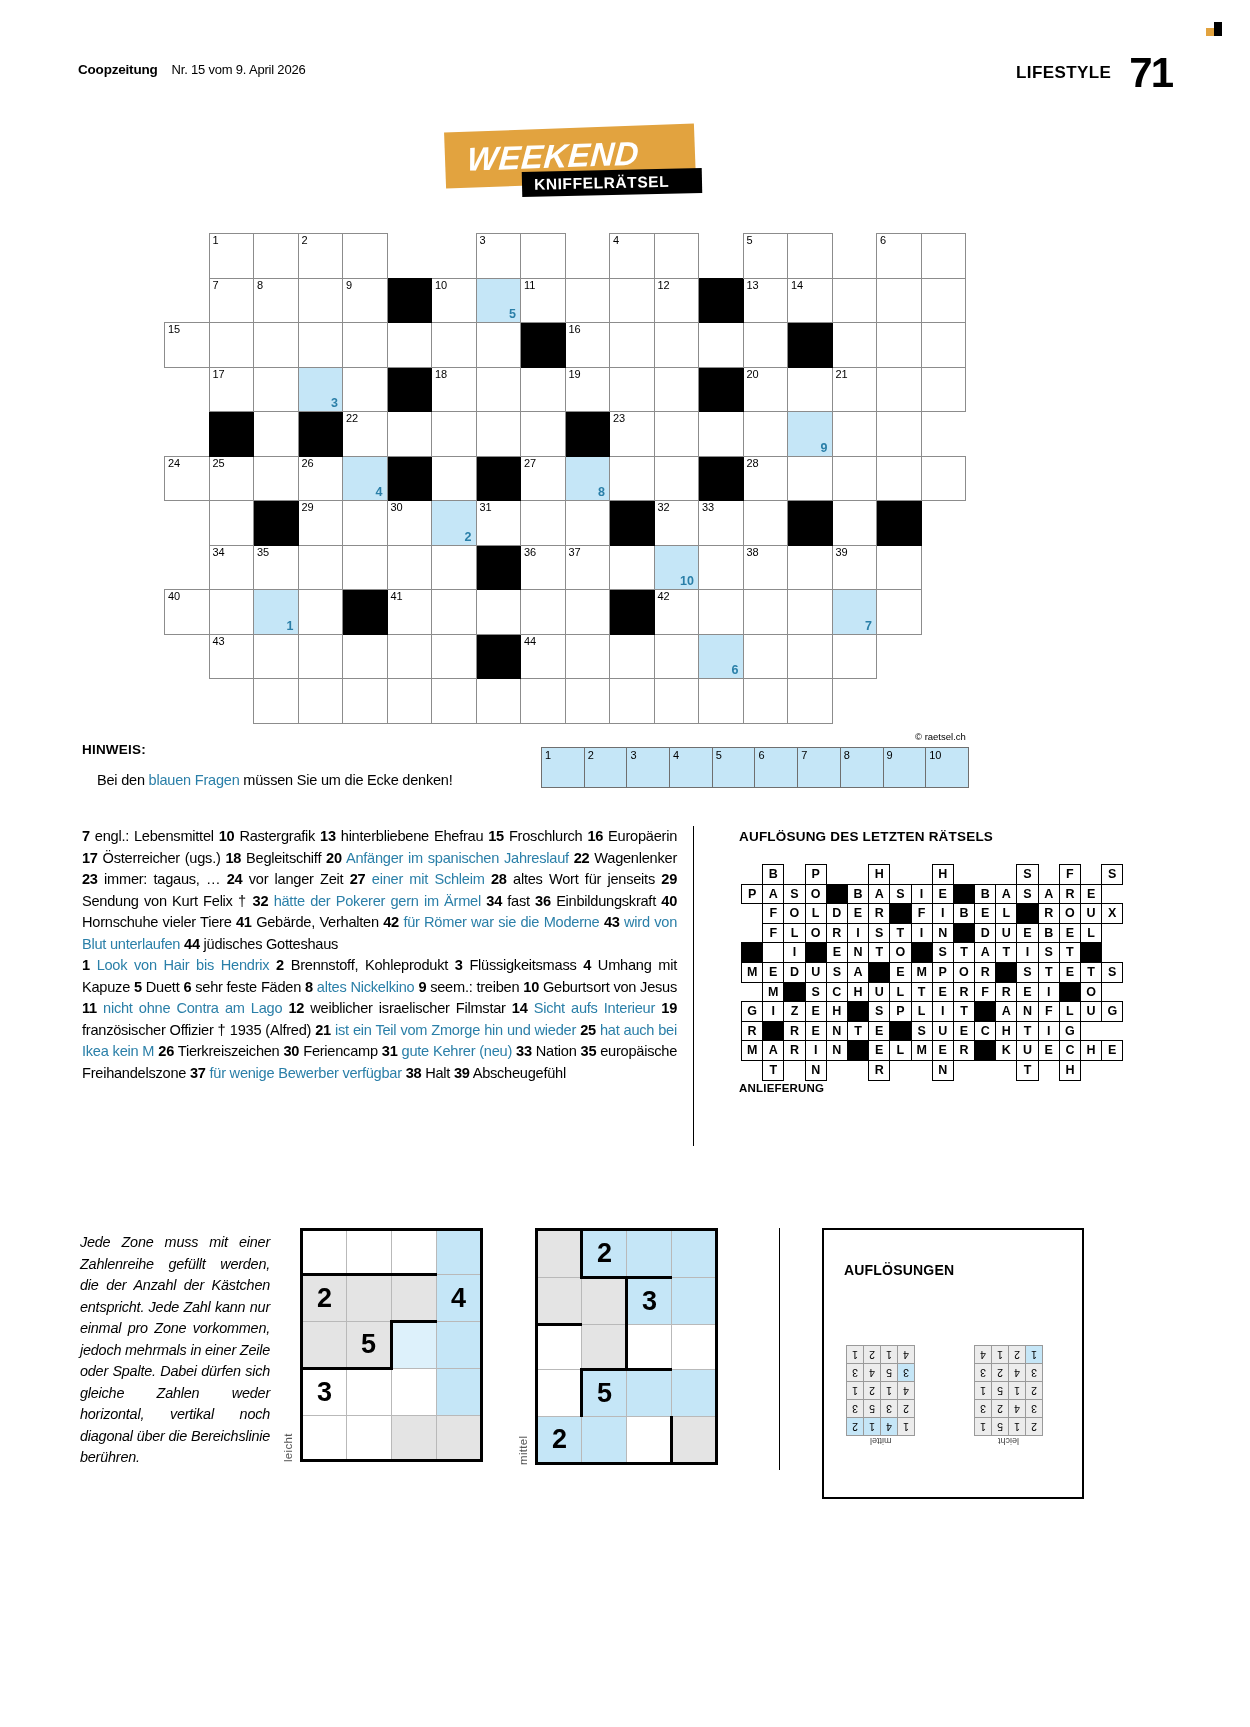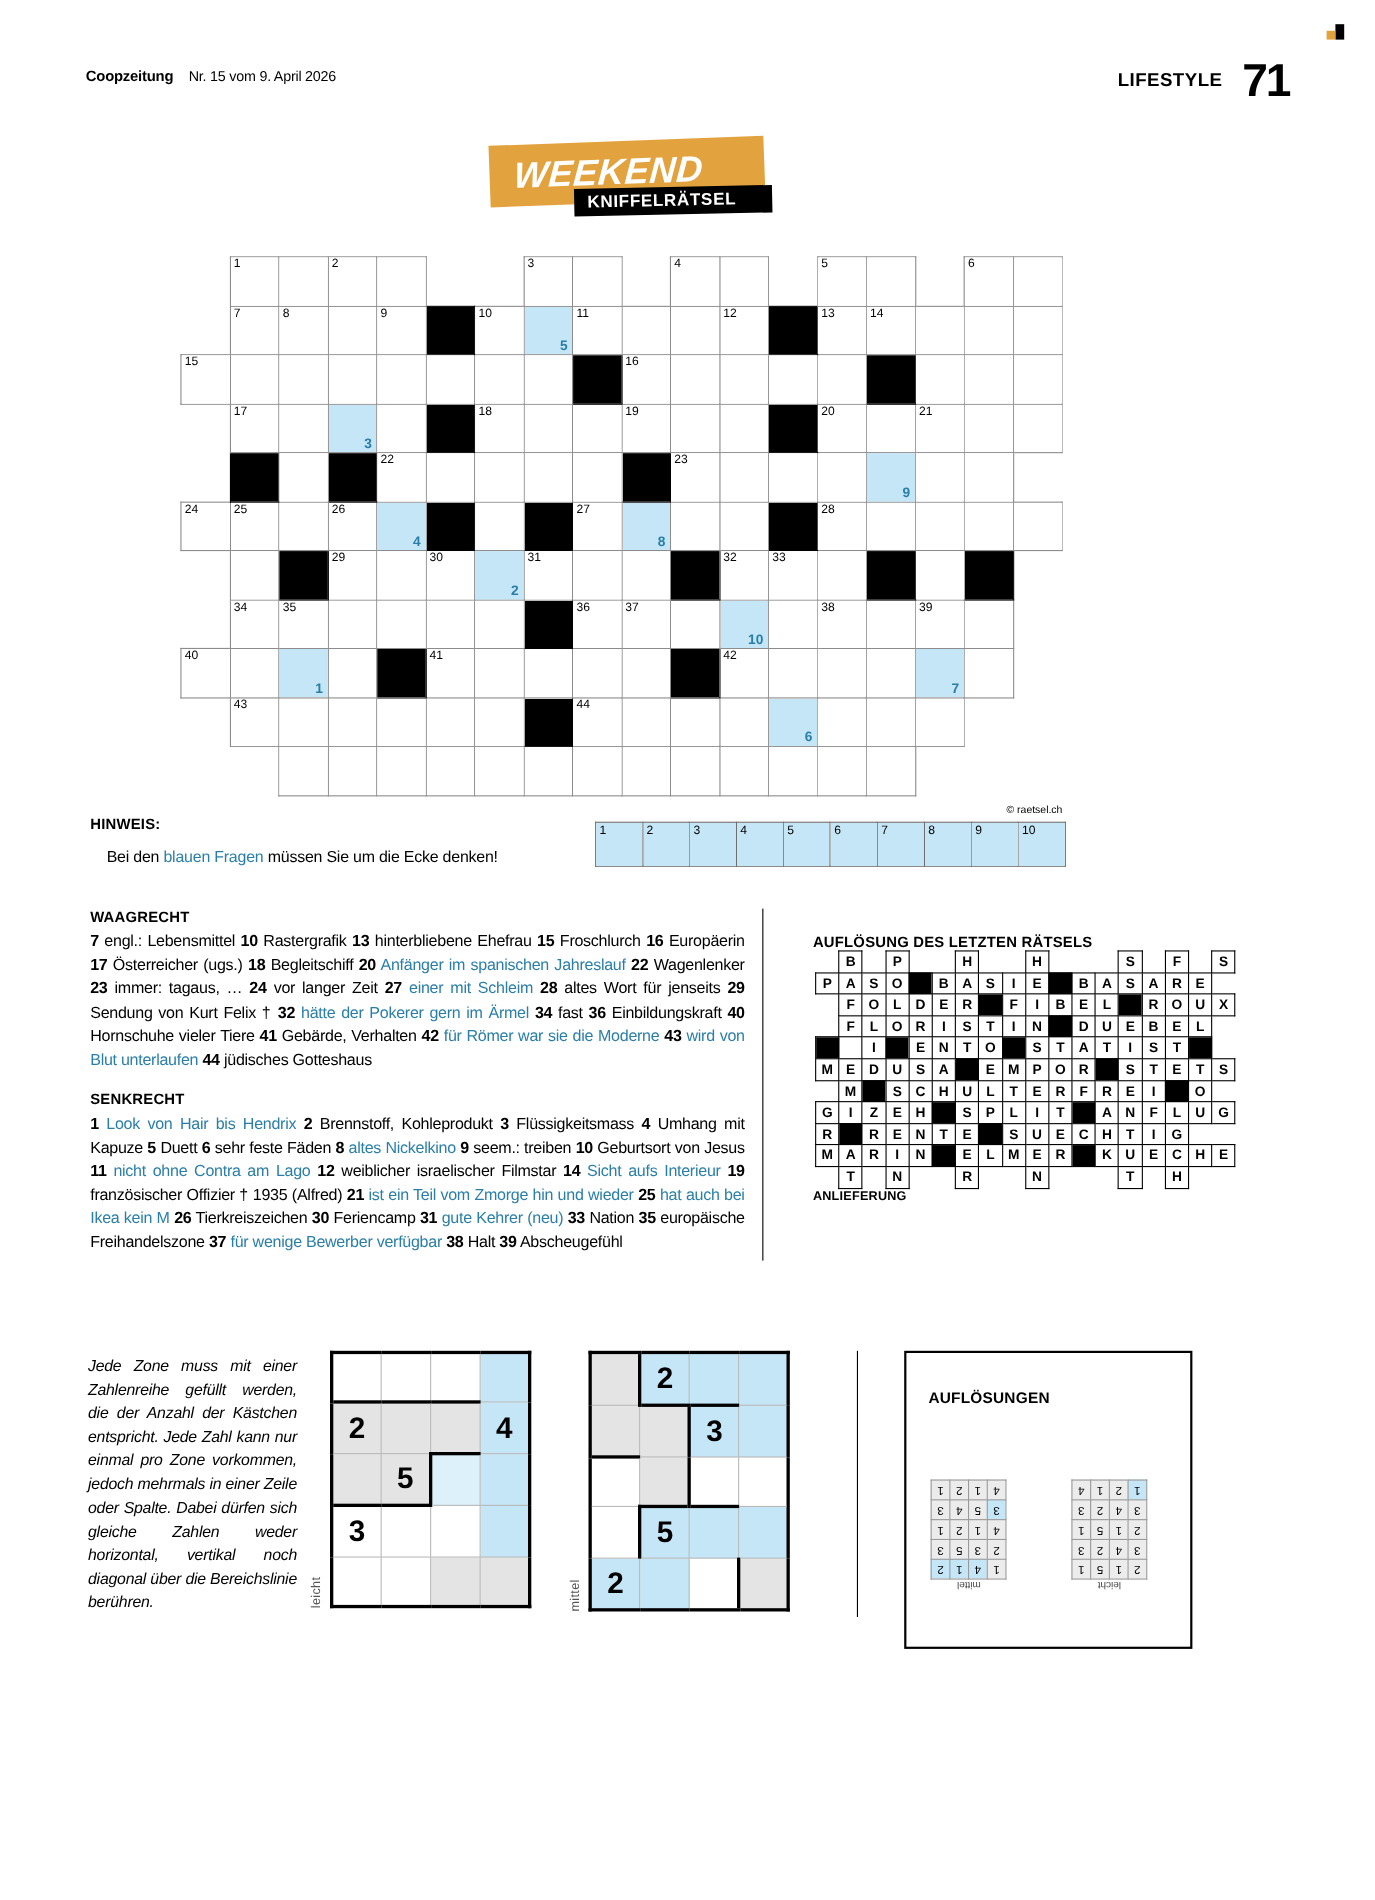--- a/index.html
+++ b/index.html
@@ -74,21 +74,21 @@
 
   
   .vrule { position:absolute; left:693px; top:826px; width:1px; height:320px; background:#000; }
   .clues { position:absolute; left:82px; top:826px; width:595px; }
   .clues h3 { margin:0 0 5px 0; font-size:13.5px; font-weight:bold; letter-spacing:0.2px; }
   .clues .body { font-size:14.6px; line-height:21.5px; letter-spacing:-0.25px; text-align:justify; }
   .clues .body b { font-weight:bold; }
   .clues .sk { margin-top:17px; }
 
   
-  .sol-title { position:absolute; left:739px; top:829px; font-size:13.5px; font-weight:bold; letter-spacing:0.2px;margin-top:20px; }
+  .sol-title { position:absolute; left:739px; top:829px; font-size:13.5px; font-weight:bold; letter-spacing:0.2px; }
   #sol { position:absolute; left:741px; top:864px; }
   #sol table { border-collapse:collapse; }
   #sol td {
     width:21.2px; height:18.6px; padding:0; text-align:center;
     border:1px solid #000; background:#fff;
     font-size:12.5px; font-weight:bold; line-height:18.6px;
   }
   #sol td.void { border:none; background:transparent; }
   #sol td.blk { background:#000; }
   .anlief { position:absolute; left:739px; top:1082px; font-size:11.5px; font-weight:bold; letter-spacing:0.2px; }
@@ -539,23 +539,21 @@
             <span class="n">10</span>
           </td>
         </tr>
       </tbody>
     </table>
   </div>
 
 <div class="vrule"></div>
 
 <div class="clues">
-  <h3>WAAGRECHT</h3>
   <div class="body" id="across-body"><b>7</b> engl.: Lebensmittel <b>10</b> Rastergrafik <b>13</b> hinterbliebene Ehefrau <b>15</b> Froschlurch <b>16</b> Europäerin <b>17</b> Österreicher (ugs.) <b>18</b> Begleitschiff <b>20</b> <span class="blue">Anfänger im spanischen Jahreslauf</span> <b>22</b> Wagenlenker <b>23</b> immer: tagaus, … <b>24</b> vor langer Zeit <b>27</b> <span class="blue">einer mit Schleim</span> <b>28</b> altes Wort für jenseits <b>29</b> Sendung von Kurt Felix † <b>32</b> <span class="blue">hätte der Pokerer gern im Ärmel</span> <b>34</b> fast <b>36</b> Einbildungskraft <b>40</b> Hornschuhe vieler Tiere <b>41</b> Gebärde, Verhalten <b>42</b> <span class="blue">für Römer war sie die Moderne</span> <b>43</b> <span class="blue">wird von Blut unterlaufen</span> <b>44</b> jüdisches Gotteshaus</div>
-  <h3 class="sk">SENKRECHT</h3>
   <div class="body" id="down-body"><b>1</b> <span class="blue">Look von Hair bis Hendrix</span> <b>2</b> Brennstoff, Kohleprodukt <b>3</b> Flüssigkeitsmass <b>4</b> Umhang mit Kapuze <b>5</b> Duett <b>6</b> sehr feste Fäden <b>8</b> <span class="blue">altes Nickelkino</span> <b>9</b> seem.: treiben <b>10</b> Geburtsort von Jesus <b>11</b> <span class="blue">nicht ohne Contra am Lago</span> <b>12</b> weiblicher israelischer Filmstar <b>14</b> <span class="blue">Sicht aufs Interieur</span> <b>19</b> französischer Offizier † 1935 (Alfred) <b>21</b> <span class="blue">ist ein Teil vom Zmorge hin und wieder</span> <b>25</b> <span class="blue">hat auch bei Ikea kein M</span> <b>26</b> Tierkreiszeichen <b>30</b> Feriencamp <b>31</b> <span class="blue">gute Kehrer (neu)</span> <b>33</b> Nation <b>35</b> europäische Freihandelszone <b>37</b> <span class="blue">für wenige Bewerber verfügbar</span> <b>38</b> Halt <b>39</b> Abscheugefühl</div>
 </div>
 
 <div class="sol-title">AUFLÖSUNG DES LETZTEN RÄTSELS</div>
 <div id="sol">
     <table>
       <tbody id="sol-body">
         <tr>
           <td class="void"></td>
           <td>B</td>

